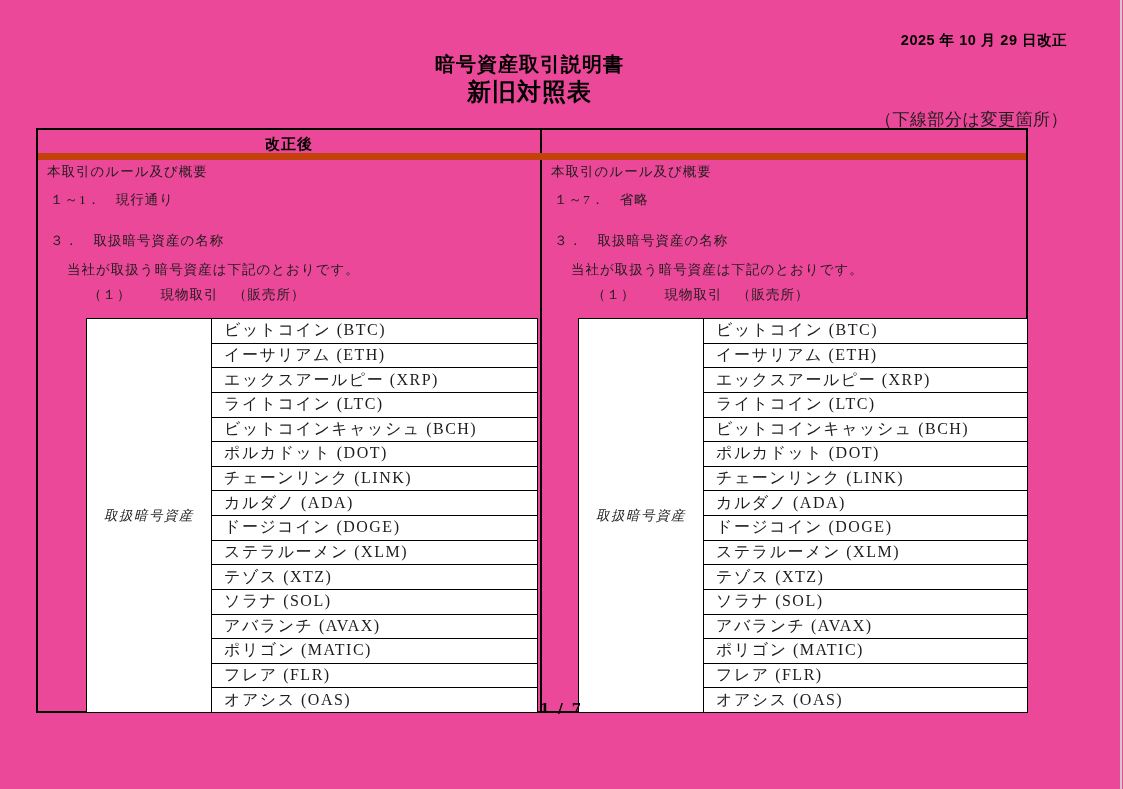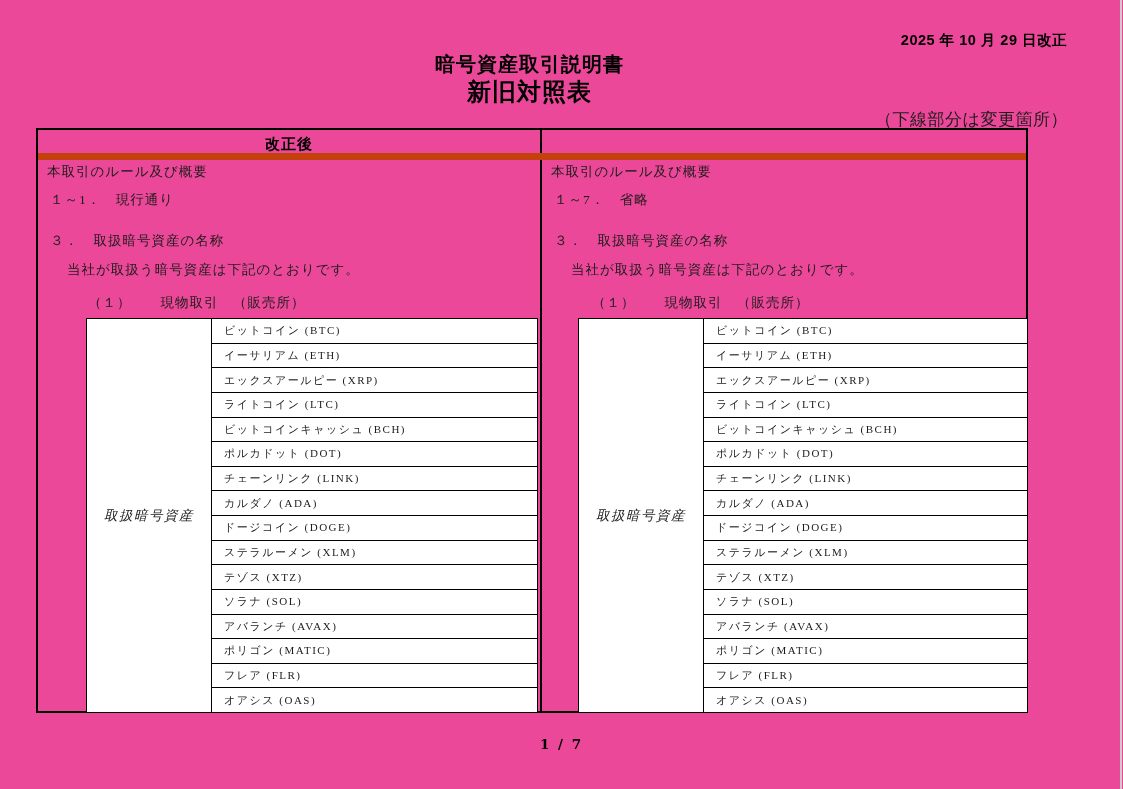--- a/index.html
+++ b/index.html
@@ -49,43 +49,43 @@
   .header-cell.right { flex:1; }
   .body-row { display:flex; height:551px; }
   .body-cell { position:relative; font-size:13.5px; letter-spacing:1px; }
   .body-cell.left { width:504px; border-right:2px solid #000; }
   .body-cell.right { flex:1; }
   .tline { position:absolute; white-space:nowrap; }
   .t1 { top:3px;   left:9px;font-family:Liberation Serif, serif;  }
   .t2 { top:31px;  left:12px; }
   .t3 { top:72px;  left:12px; }
   .t4 { top:101px; left:9px;margin-left:20px;  }
-  .t5 { top:126px; left:50px;margin-top:8px; }
+  .t5 { top:126px; left:50px; }
   
   .asset-table {
     position:absolute; top:318px; height:395px;
     border:1px solid #000; display:flex; background:#fff;
   }
   .asset-table.left-panel  { left:86px;  width:452px; }
   .asset-table.right-panel { left:578px; width:450px; }
   .asset-label-cell {
     width:125px; border-right:1px solid #000;
     display:flex; align-items:center; justify-content:center;
     font-size:13.5px; letter-spacing:1.5px;font-style:italic;
   }
   .asset-rows { flex:1; display:flex; flex-direction:column; }
   .asset-row {
     flex:1; display:flex; align-items:center;
     border-bottom:1px solid #000; padding-left:12px;
   }
   .asset-row:last-child { border-bottom:none; }
-  .asset-name { font-size:11px; letter-spacing:1.5px; white-space:nowrap; }
+  .asset-name { font-size:16px; letter-spacing:1.5px; white-space:nowrap; }
   
   .page-number {
-    position:absolute; top:736px; left:0; width:1123px; text-align:center;
+    position:absolute; top:700px; left:0; width:1123px; text-align:center;
     font-weight:bold; font-size:13.5px; color:#000;
     font-family:"DejaVu Serif","Liberation Serif",serif;
     letter-spacing:2px;
   }
 </style>
 </head>
 <body>
 
 <div class="page">
 

